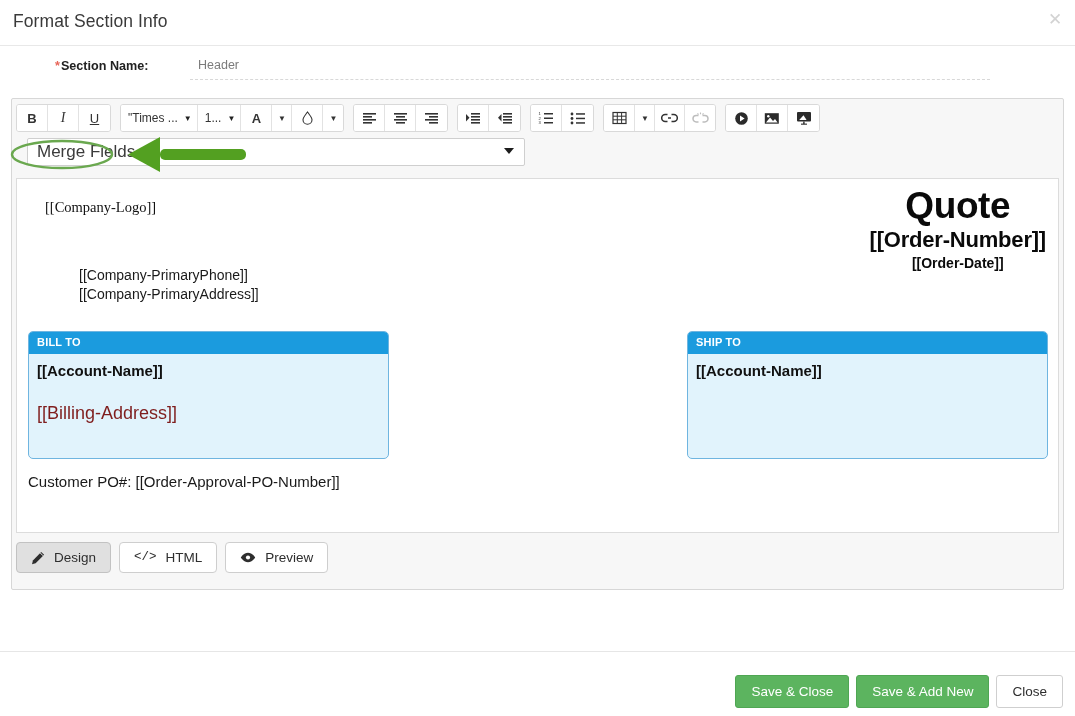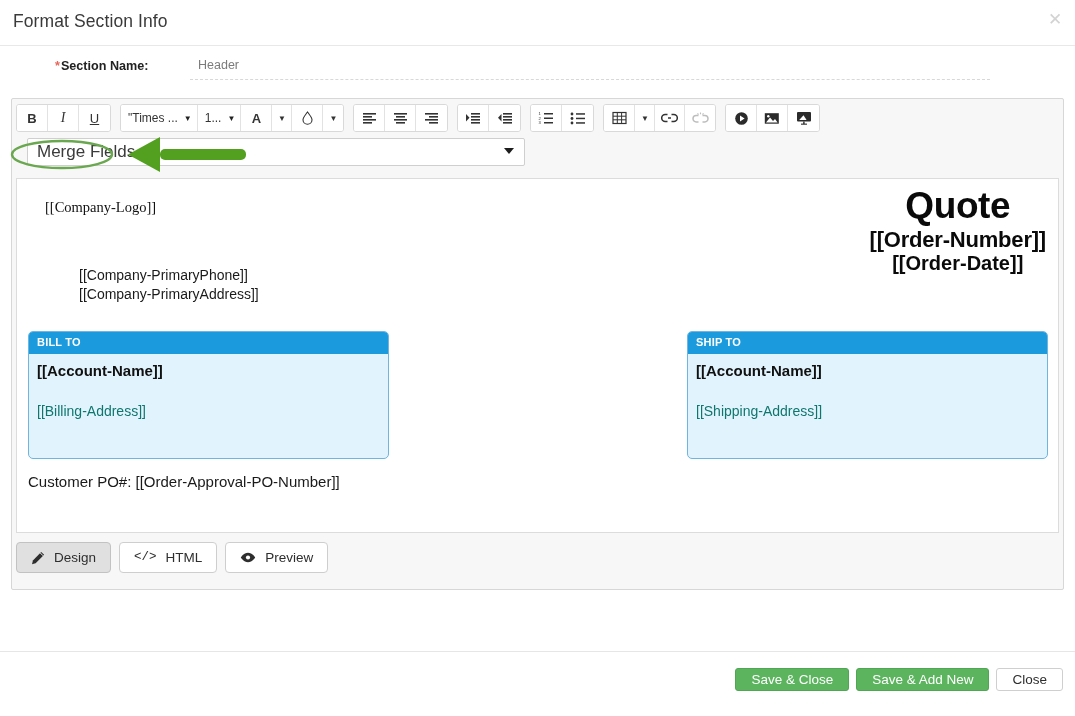--- a/index.html
+++ b/index.html
@@ -198,21 +198,21 @@
     letter-spacing: -.4px;
   }
   .quote-num {
     font-size: 22px;
     font-weight: bold;
     color: #0a0a0a;
     line-height: 26px;
     letter-spacing: -.2px;
   }
   .quote-date {
-    font-size: 20px;
+    font-size: 14px;
     font-weight: bold;
     color: #0a0a0a;
     line-height: 20px;
   }
   .addr-block {
     margin: 50px 0 0 48px;
     font-size: 14px;
     color: #1a1a1a;
     line-height: 18.5px;
   }
@@ -244,22 +244,22 @@
     letter-spacing: .2px;
   }
   .box-body { padding: 8px 0 0 8px; }
   .box-name {
     font-size: 15px;
     font-weight: bold;
     color: #111;
     margin-bottom: 24px;
   }
   .box-addr {
-    font-size: 14px;
-    color: #0f766e;
+    font-size: 18px;
+    color: #7f1d1d;
     margin-top: 16px;
   }
   .po-line {
     position: absolute;
     left: 11px;
     top: 294px;
     font-size: 15px;
     color: #1a1a1a;
   }
 
@@ -297,29 +297,30 @@
     border-top: 1px solid #e6e6e6;
   }
   .footer-btns {
     position: absolute;
     right: 12px;
     top: 668px;
     display: flex;
     gap: 7px;
   }
   .btn {
-    height: 23px;
+    height: 33px;
     padding: 0 15px;
     border-radius: 3px;
     font-size: 13.5px;
     display: flex;
     align-items: center;
     justify-content: center;
     cursor: pointer;
     border: 1px solid transparent;
+    margin-top: 7px;
   }
   .btn-green {
     background: #5cb45f;
     color: #fff;
     border-color: #4fa653;
   }
   .btn-white {
     background: #fff;
     color: #2e2e2e;
     border-color: #cfcfcf;
@@ -595,21 +596,20 @@
           <div class="box-head">BILL TO</div>
           <div class="box-body">
             <div class="box-name">[[Account-Name]]</div>
             <div class="box-addr">[[Billing-Address]]</div>
           </div>
         </div>
         <div class="info-box ship">
           <div class="box-head">SHIP TO</div>
           <div class="box-body">
             <div class="box-name">[[Account-Name]]</div>
-            <div class="box-addr">[[Shipping-Address]]</div>
           </div>
         </div>
       </div>
 
       <div class="po-line">Customer PO#: [[Order-Approval-PO-Number]]</div>
 
     </div>
   </div>
 
   <div class="mode-tabs">

